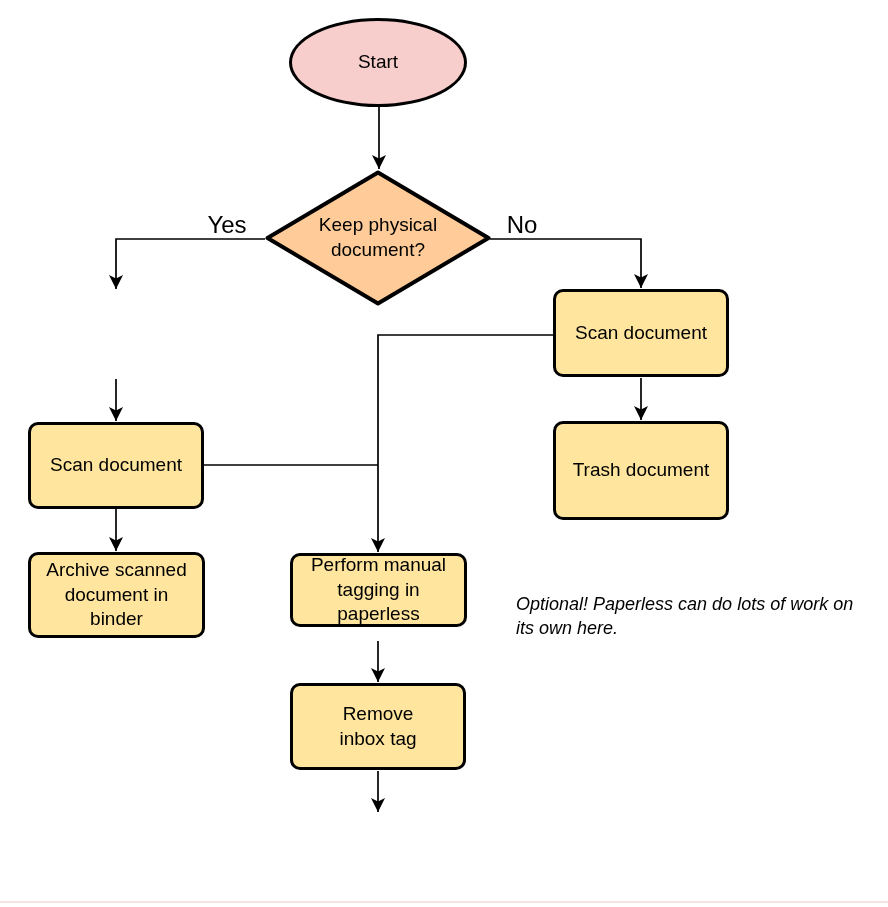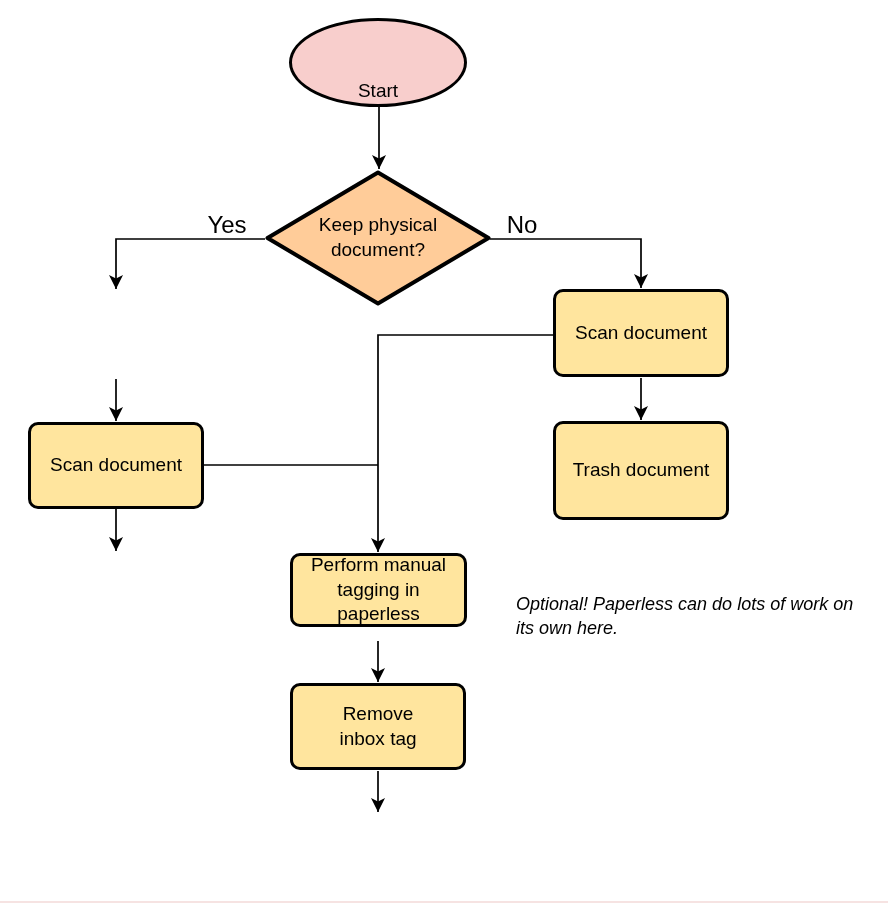--- a/index.html
+++ b/index.html
@@ -103,37 +103,42 @@
       <path d="M116,379 L116,421" marker-end="url(#arrow)"></path>
       <path d="M116,509 L116,551" marker-end="url(#arrow)"></path>
       <path d="M641,378 L641,420" marker-end="url(#arrow)"></path>
       <path d="M553,335 L378,335 L378,552" marker-end="url(#arrow)"></path>
       <path d="M204,465 L378,465"></path>
       <path d="M378,641 L378,682" marker-end="url(#arrow)"></path>
       <path d="M378,771 L378,812" marker-end="url(#arrow)"></path>
     </g>
   </svg>
 
-  <div class="node shape-ellipse" style="left:289px; top:18px; width:178px; height:89px;align-items:flex-end;">
+  <div class="node shape-ellipse" style="left:289px; top:18px; width:178px; height:89px;">
     <span>Start</span>
   </div>
 
   <div class="node shape-diamond" style="left:265px; top:170px; width:226px; height:136px;">
     <svg width="226" height="136" viewBox="0 0 226 136">
       <polygon points="113,2.5 223.5,68 113,133.5 2.5,68" fill="#FFCC99" stroke="#000000" stroke-width="4" stroke-linejoin="round"></polygon>
     </svg>
     <div class="diamond-label">Keep physical
 document?</div>
   </div>
 
 
   <div class="node shape-process" style="left:28px; top:422px; width:176px; height:87px;">
     <span>Scan document</span>
   </div>
 
+  <div class="node shape-process" style="left:28px; top:552px; width:177px; height:86px;">
+    <span>Archive scanned
+document in
+binder</span>
+  </div>
 
   <div class="node shape-process" style="left:553px; top:289px; width:176px; height:88px;">
     <span>Scan document</span>
   </div>
 
   <div class="node shape-process" style="left:553px; top:421px; width:176px; height:99px;">
     <span>Trash document</span>
   </div>
 
   <div class="node shape-process" style="left:290px; top:553px; width:177px; height:74px;">

